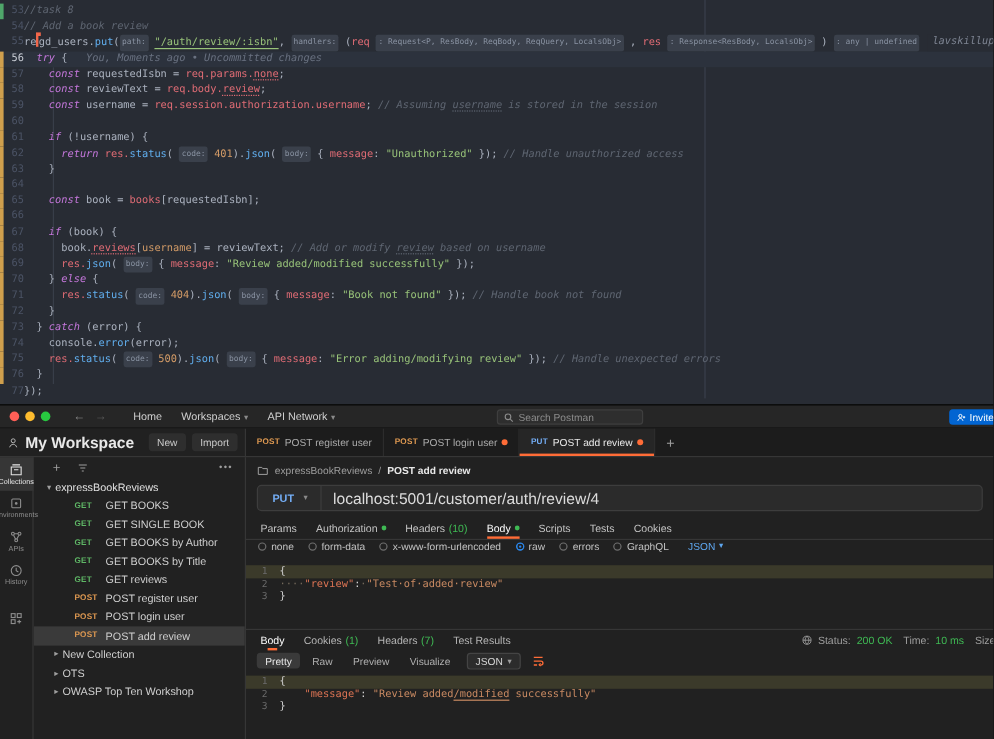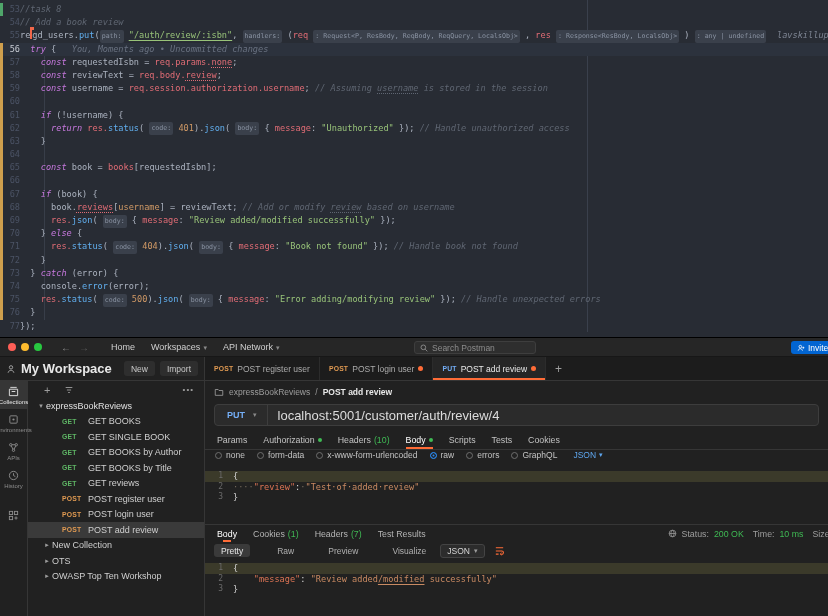--- a/index.html
+++ b/index.html
@@ -560,21 +560,21 @@
               </svg>
             <span>Status:</span>
             <span class="okval">200 OK</span>
             <span style="margin-left:4px;">Time:</span>
             <span class="okval">10 ms</span>
             <span style="margin-left:4px;">Size:</span>
           </span>
         </div>
 
         <div class="resp-toolbar">
-          <span id="resp-views" style="display:flex;gap:20px;align-items:flex-end;">
+          <span id="resp-views" style="display:flex;gap:3px;align-items:flex-end;">
               <span class="vbtn active">Pretty</span>
               <span class="vbtn">Raw</span>
               <span class="vbtn">Preview</span>
               <span class="vbtn">Visualize</span>
             </span>
           <span class="vlang">
             <span>JSON</span>
             <span class="chv" style="font-size:7px;color:#9e9e9e;">▾</span>
           </span>
           <span class="wrapico">

